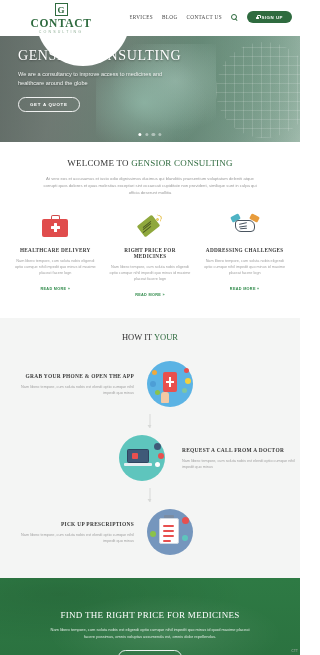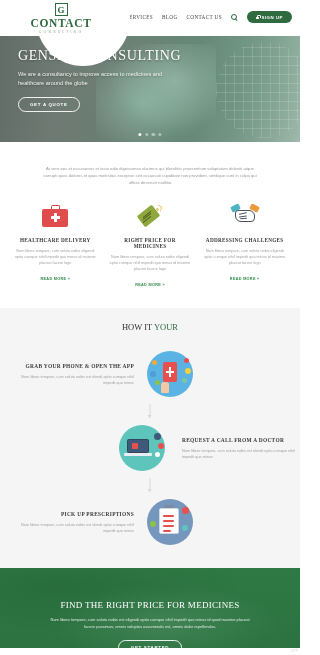--- a/index.html
+++ b/index.html
@@ -334,20 +334,23 @@
     </div>
     <div class="dots">
       <span class="dot active"></span>
       <span class="dot"></span>
       <span class="dot"></span>
       <span class="dot"></span>
     </div>
   </div>
 
   <div class="welcome">
+    <div class="sec-title">
+      <span>WELCOME TO </span><span class="hl">GENSIOR CONSULTING</span>
+    </div>
     <div class="sec-desc">At vero eos et accusamus et iusto odio dignissimos ducimus qui blanditiis praesentium voluptatum deleniti atque corrupti quos dolores et quas molestias excepturi sint occaecati cupiditate non provident, similique sunt in culpa qui officia deserunt mollitia</div>
 
     <div class="features">
       <div class="feature">
         <div class="feat-icon">
           <div class="ic-kit">
             <div class="handle"></div>
               <div class="body"></div>
             <div class="cross-v"></div>
               <div class="cross-h"></div>

